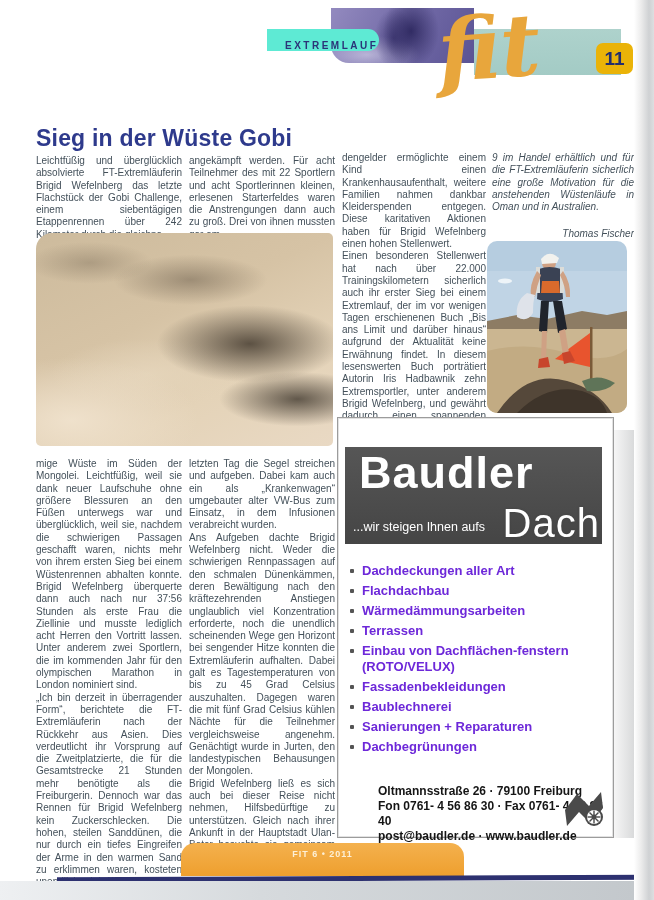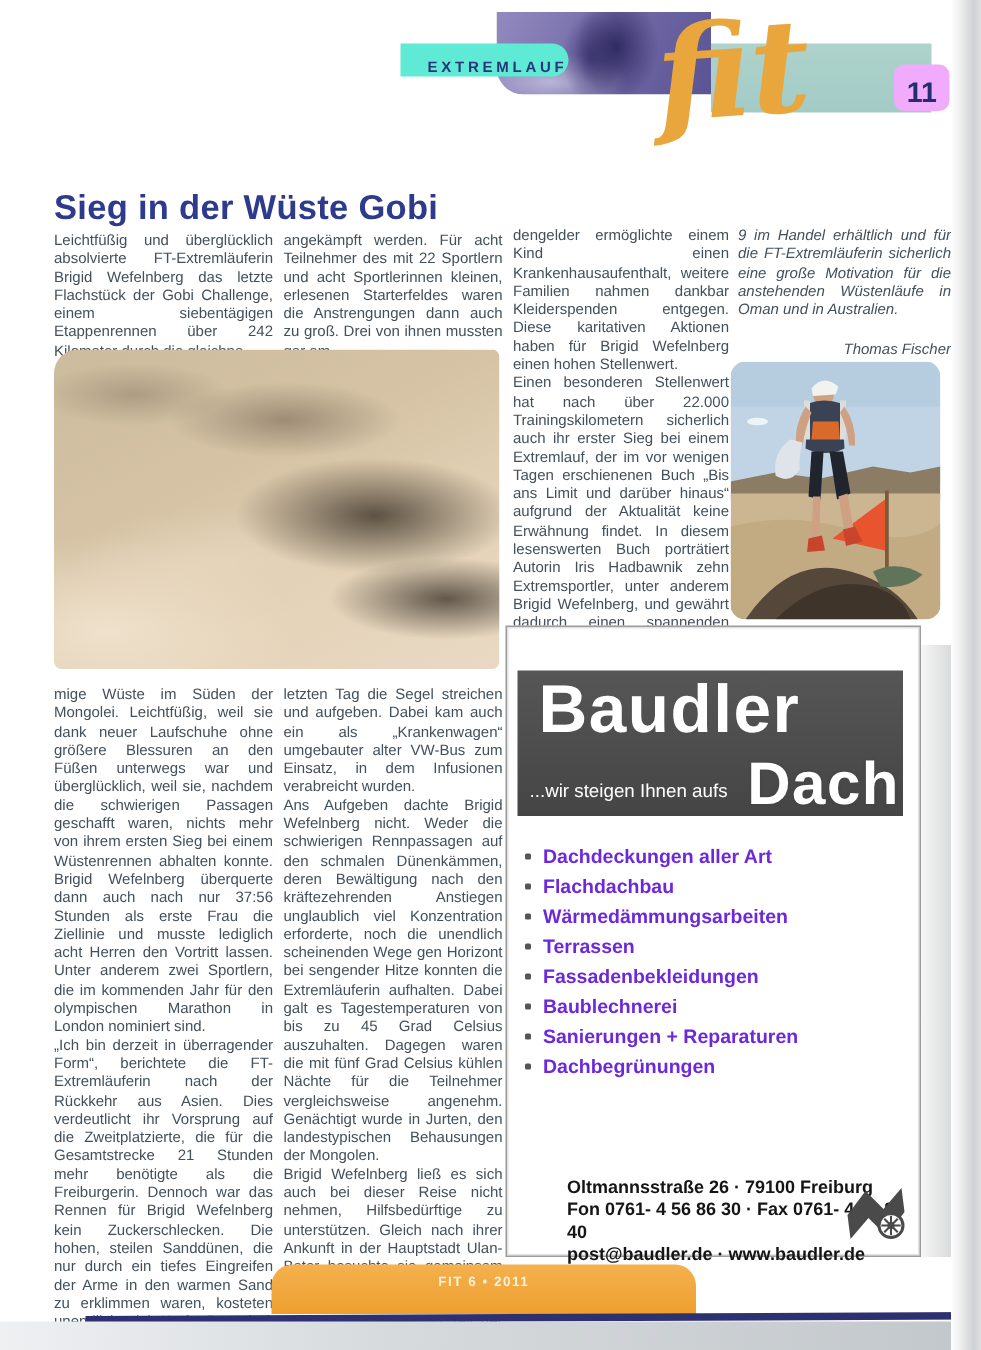--- a/index.html
+++ b/index.html
@@ -33,22 +33,22 @@
     font-size:10px;font-weight:bold;letter-spacing:2.5px;color:#2b3478;
     text-transform:uppercase;
   }
   .fit-logo{
     left:438px;top:-8px;width:130px;height:120px;
     font-family:"DejaVu Serif", serif;font-style:italic;font-weight:bold;
     font-size:86px;line-height:110px;color:#e8a63c;
     transform:rotate(-4deg);z-index:6;pointer-events:none;
   }
   .page-num-box{
-    left:596px;top:43px;width:37px;height:31px;background:#f0abfc;
-    border-radius:7px;display:flex;align-items:flex-end;justify-content:center;
+    left:596px;top:43px;width:37px;height:31px;background:#eab308;
+    border-radius:7px;display:flex;align-items:center;justify-content:center;
     z-index:7;
   }
   .page-num-box span{font-size:19px;font-weight:bold;color:#232e6e;}
 
   
   .article-title{
     left:36px;top:110px;width:420px;
     font-size:23px;font-weight:bold;color:#2e3a8c;letter-spacing:.2px;
   }
   .col{
@@ -91,21 +91,21 @@
   .ad-brand{
     position:absolute;left:14px;top:0px;
     font-size:45px;font-weight:bold;color:#ffffff;letter-spacing:1px;
   }
   .ad-tagline{
     position:absolute;left:8px;bottom:10px;
     font-size:12.5px;color:#ffffff;
   }
   .ad-brand-suffix{
     position:absolute;right:2px;bottom:-2px;
-    font-size:40px;font-weight:bold;color:#ffffff;letter-spacing:1px;
+    font-size:40px;font-weight:normal;color:#ffffff;letter-spacing:1px;
     text-shadow:0 0 2px rgba(60,60,60,.6);
   }
   .ad-list{position:absolute;left:12px;top:145px;width:252px;}
   .ad-item{display:flex;margin-bottom:4px;}
   .ad-item .bullet{
     width:4px;height:4px;background:#555;border-radius:1px;
     margin:6px 8px 0 0;flex:0 0 auto;
   }
   .ad-item .svc{
     font-size:13px;line-height:16px;font-weight:bold;color:#6d28d9;
@@ -243,20 +243,24 @@
     <div class="ad-item">
         <span class="bullet"></span>
         <span class="svc">Wärmedämmungsarbeiten</span>
       </div>
     <div class="ad-item">
         <span class="bullet"></span>
         <span class="svc">Terrassen</span>
       </div>
     <div class="ad-item">
         <span class="bullet"></span>
+        <span class="svc">Einbau von Dachflächen-fenstern (ROTO/VELUX)</span>
+      </div>
+    <div class="ad-item">
+        <span class="bullet"></span>
         <span class="svc">Fassadenbekleidungen</span>
       </div>
     <div class="ad-item">
         <span class="bullet"></span>
         <span class="svc">Baublechnerei</span>
       </div>
     <div class="ad-item">
         <span class="bullet"></span>
         <span class="svc">Sanierungen + Reparaturen</span>
       </div>

